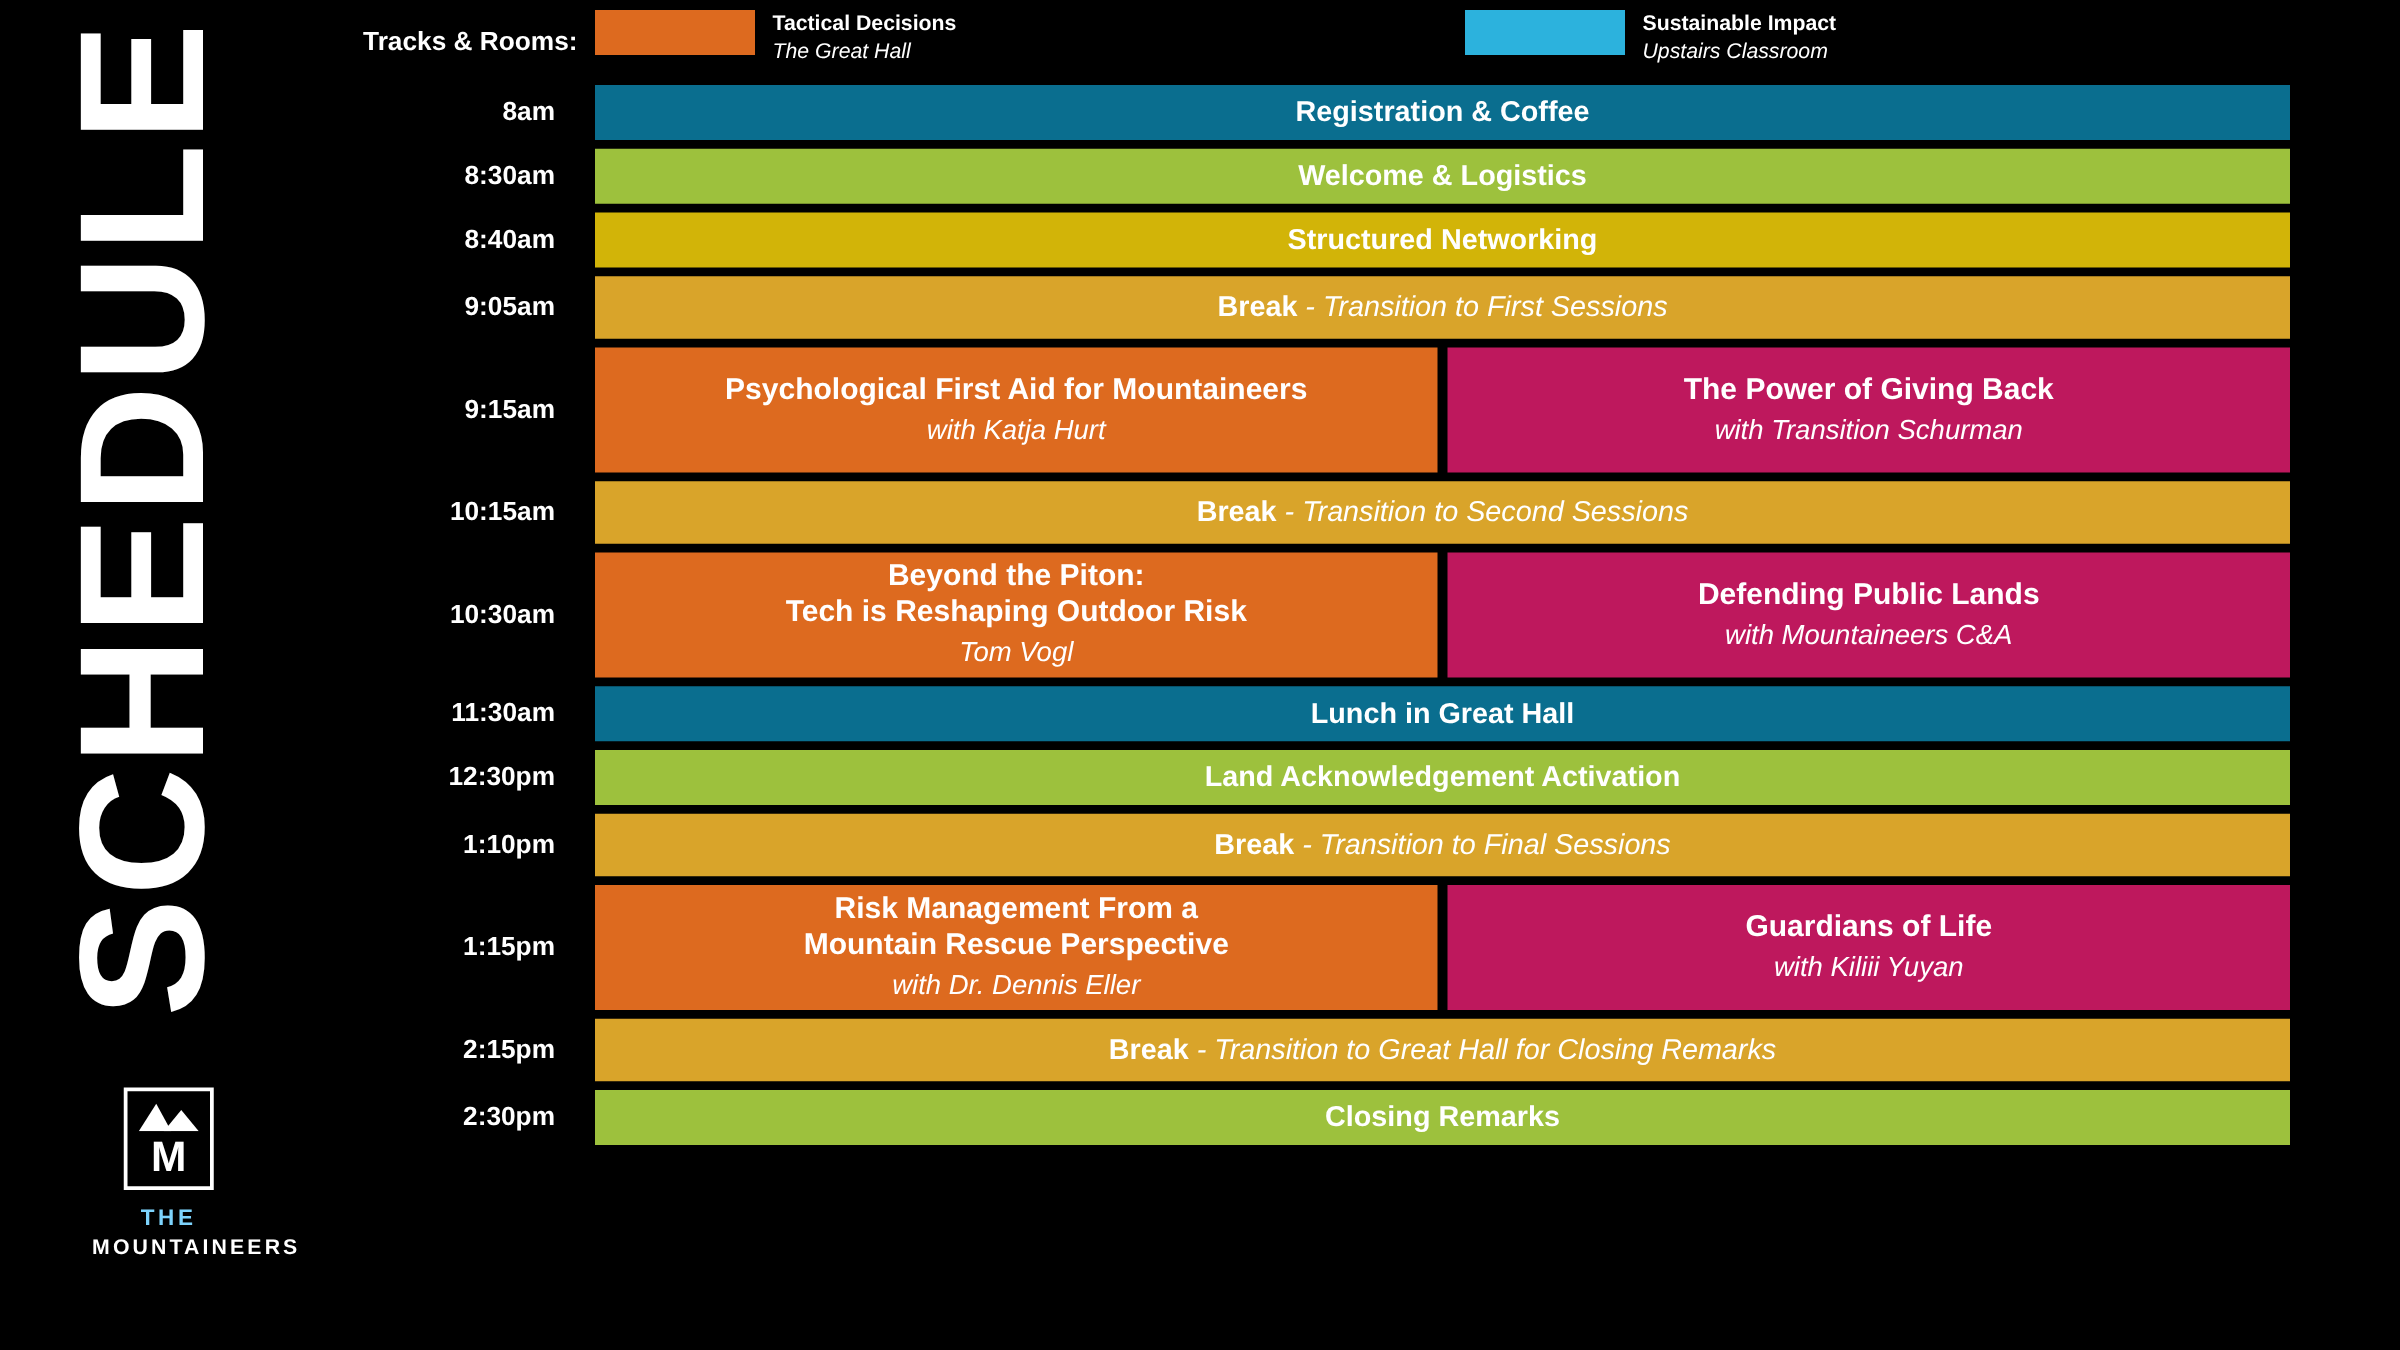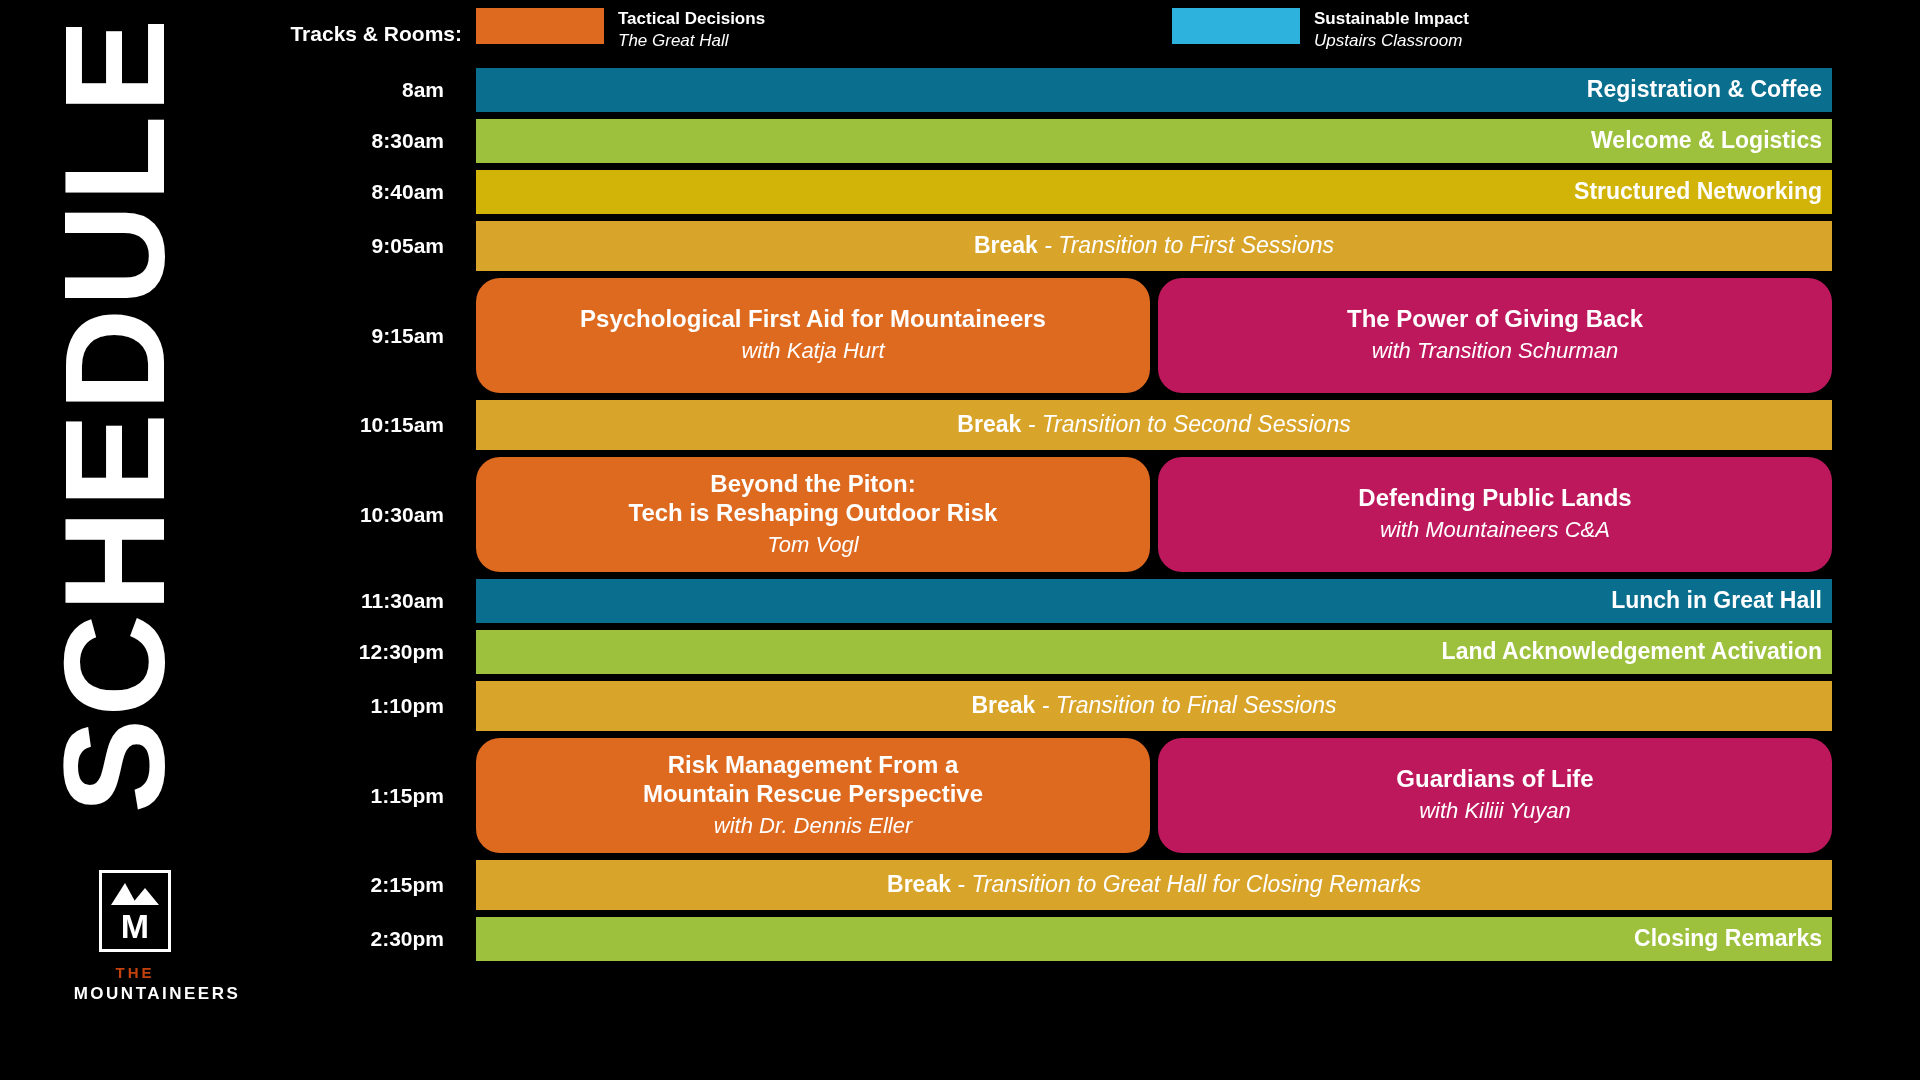--- a/index.html
+++ b/index.html
@@ -47,21 +47,21 @@
     display: flex; flex-direction: column; align-items: center; justify-content: flex-end;
     padding-bottom: 4px;
     position: relative;
   }
   #logo-mark .peaks { position: absolute; top: 6px; left: 0; width: 100%; text-align:center; }
   #logo-mark .m {
     color: #ffffff; font-weight: bold; font-size: 34px; line-height: 1;
     margin-bottom: 2px;
   }
   #logo-text-1 {
-    color: #c2410c; font-size: 15px; font-weight: bold; letter-spacing: 3px;
+    color: #7dd3fc; font-size: 18px; font-weight: bold; letter-spacing: 3px;
     margin-top: 12px;
   }
   #logo-text-2 {
     color: #ffffff; font-size: 17px; font-weight: bold; letter-spacing: 2.5px;
     margin-top: 3px;
     padding-left: 44px;
   }
 
   
   #legend-label {
@@ -99,23 +99,23 @@
     flex: 1 1 0;
     display: flex; flex-direction: column; align-items: center; justify-content: center;
     text-align: center;
     color: #ffffff;
     padding: 6px 10px;
   }
   .bar .title { font-weight: bold; font-size: 23px; line-height: 1.2; }
   .bar .title .lite { font-weight: normal; font-style: italic; }
   .bar .sub { font-style: italic; font-size: 22px; line-height: 1.3; margin-top: 3px; }
 
-  .h-full   { height: 44px; align-items: flex-end; }
+  .h-full   { height: 44px; }
   .h-break  { height: 50px; }
-  .h-session{ height: 115px; border-radius: 24px; }
+  .h-session{ height: 100px; }
   .h-session .title { font-size: 24px; }
 
   .c-teal   { background: #0a6e8f; }
   .c-green  { background: #9dc13d; }
   .c-gold   { background: #d2b408; }
   .c-break  { background: #d9a42a; }
   .c-orange { background: #dd6a1f; }
   .c-blue   { background: #be185d; }
 </style>
 </head>

